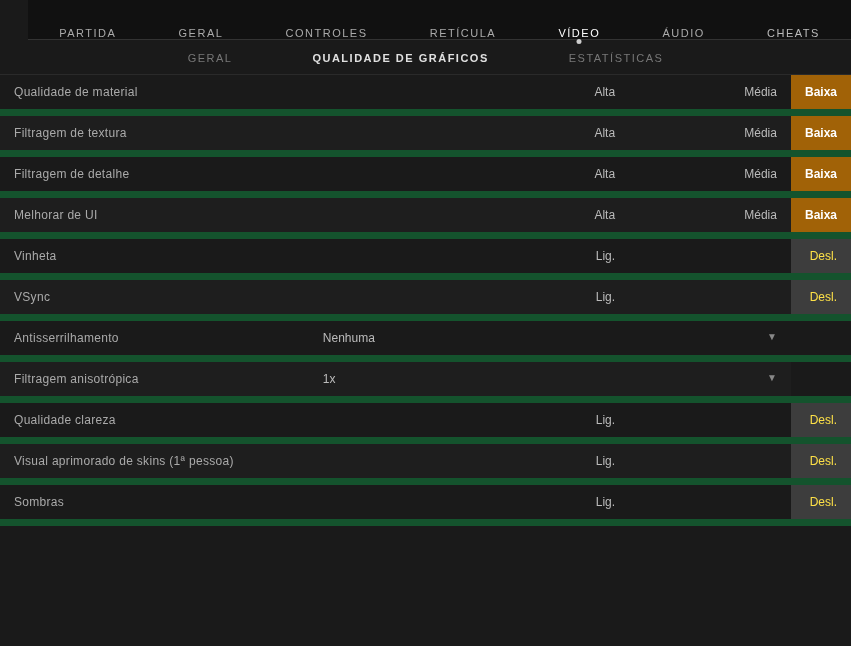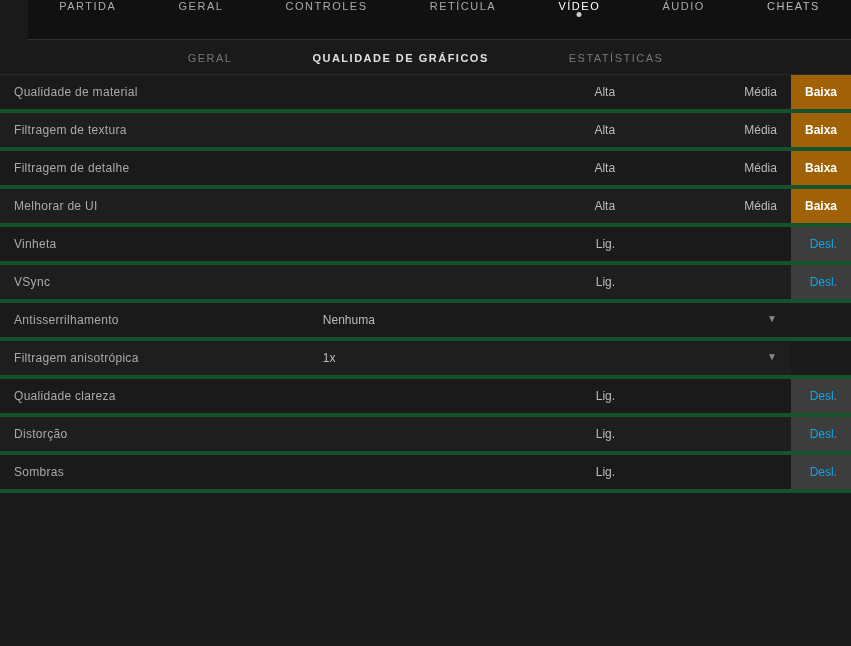--- a/index.html
+++ b/index.html
@@ -8,21 +8,21 @@
       height: 646px;
       background-color: #1a1a1a;
       font-family: 'Arial', sans-serif;
       color: #ccc;
       overflow: hidden;
     }
 
     
     .top-nav {
       display: flex;
-      align-items: flex-start;
+      align-items: flex-end;
       justify-content: space-around;
       background-color: #111;
       height: 40px;
       border-bottom: 1px solid #333;
       position: relative;
       margin-left: 28px;
     }
     .nav-item {
       font-size: 11px;
       letter-spacing: 1.5px;
@@ -76,21 +76,21 @@
       overflow-y: auto;
       max-height: 580px;
     }
 
     table {
       width: 100%;
       border-collapse: collapse;
     }
 
     tr {
-      border-bottom: 4px solid #14532d;
+      border-bottom: 7px solid #14532d;
     }
     tr:nth-child(even) {
       background-color: #1e1e1e;
     }
     tr:nth-child(odd) {
       background-color: #1a1a1a;
     }
 
     td {
       padding: 10px 14px;
@@ -113,21 +113,21 @@
     }
 
     .col-value.selected {
       background-color: #a16207;
       color: #fff;
       font-weight: bold;
     }
 
     .col-value.dark-selected {
       background-color: #3d3d3d;
-      color: #0ea5e9;
+      color: #fde047;
       margin-left: 11px;
     }
 
     .dropdown-arrow {
       float: right;
       color: #888;
       font-size: 10px;
     }
   </style>
 </head>
@@ -203,21 +203,21 @@
           <td class="col-value dropdown-row" colspan="3" style="text-align: left;">1x<span class="dropdown-arrow">▼</span></td>
         </tr>
         <tr>
           <td class="col-label">Qualidade clareza</td>
           <td style="width: 20%;"></td>
           <td class="col-value">Lig.</td>
           <td style="width: 20%;"></td>
           <td class="col-value dark-selected">Desl.</td>
         </tr>
         <tr>
-          <td class="col-label">Distorção</td>
+          <td class="col-label">Visual aprimorado de skins (1ª pessoa)</td>
           <td style="width: 20%;"></td>
           <td class="col-value">Lig.</td>
           <td style="width: 20%;"></td>
           <td class="col-value dark-selected">Desl.</td>
         </tr>
         <tr>
           <td class="col-label">Sombras</td>
           <td style="width: 20%;"></td>
           <td class="col-value">Lig.</td>
           <td style="width: 20%;"></td>

